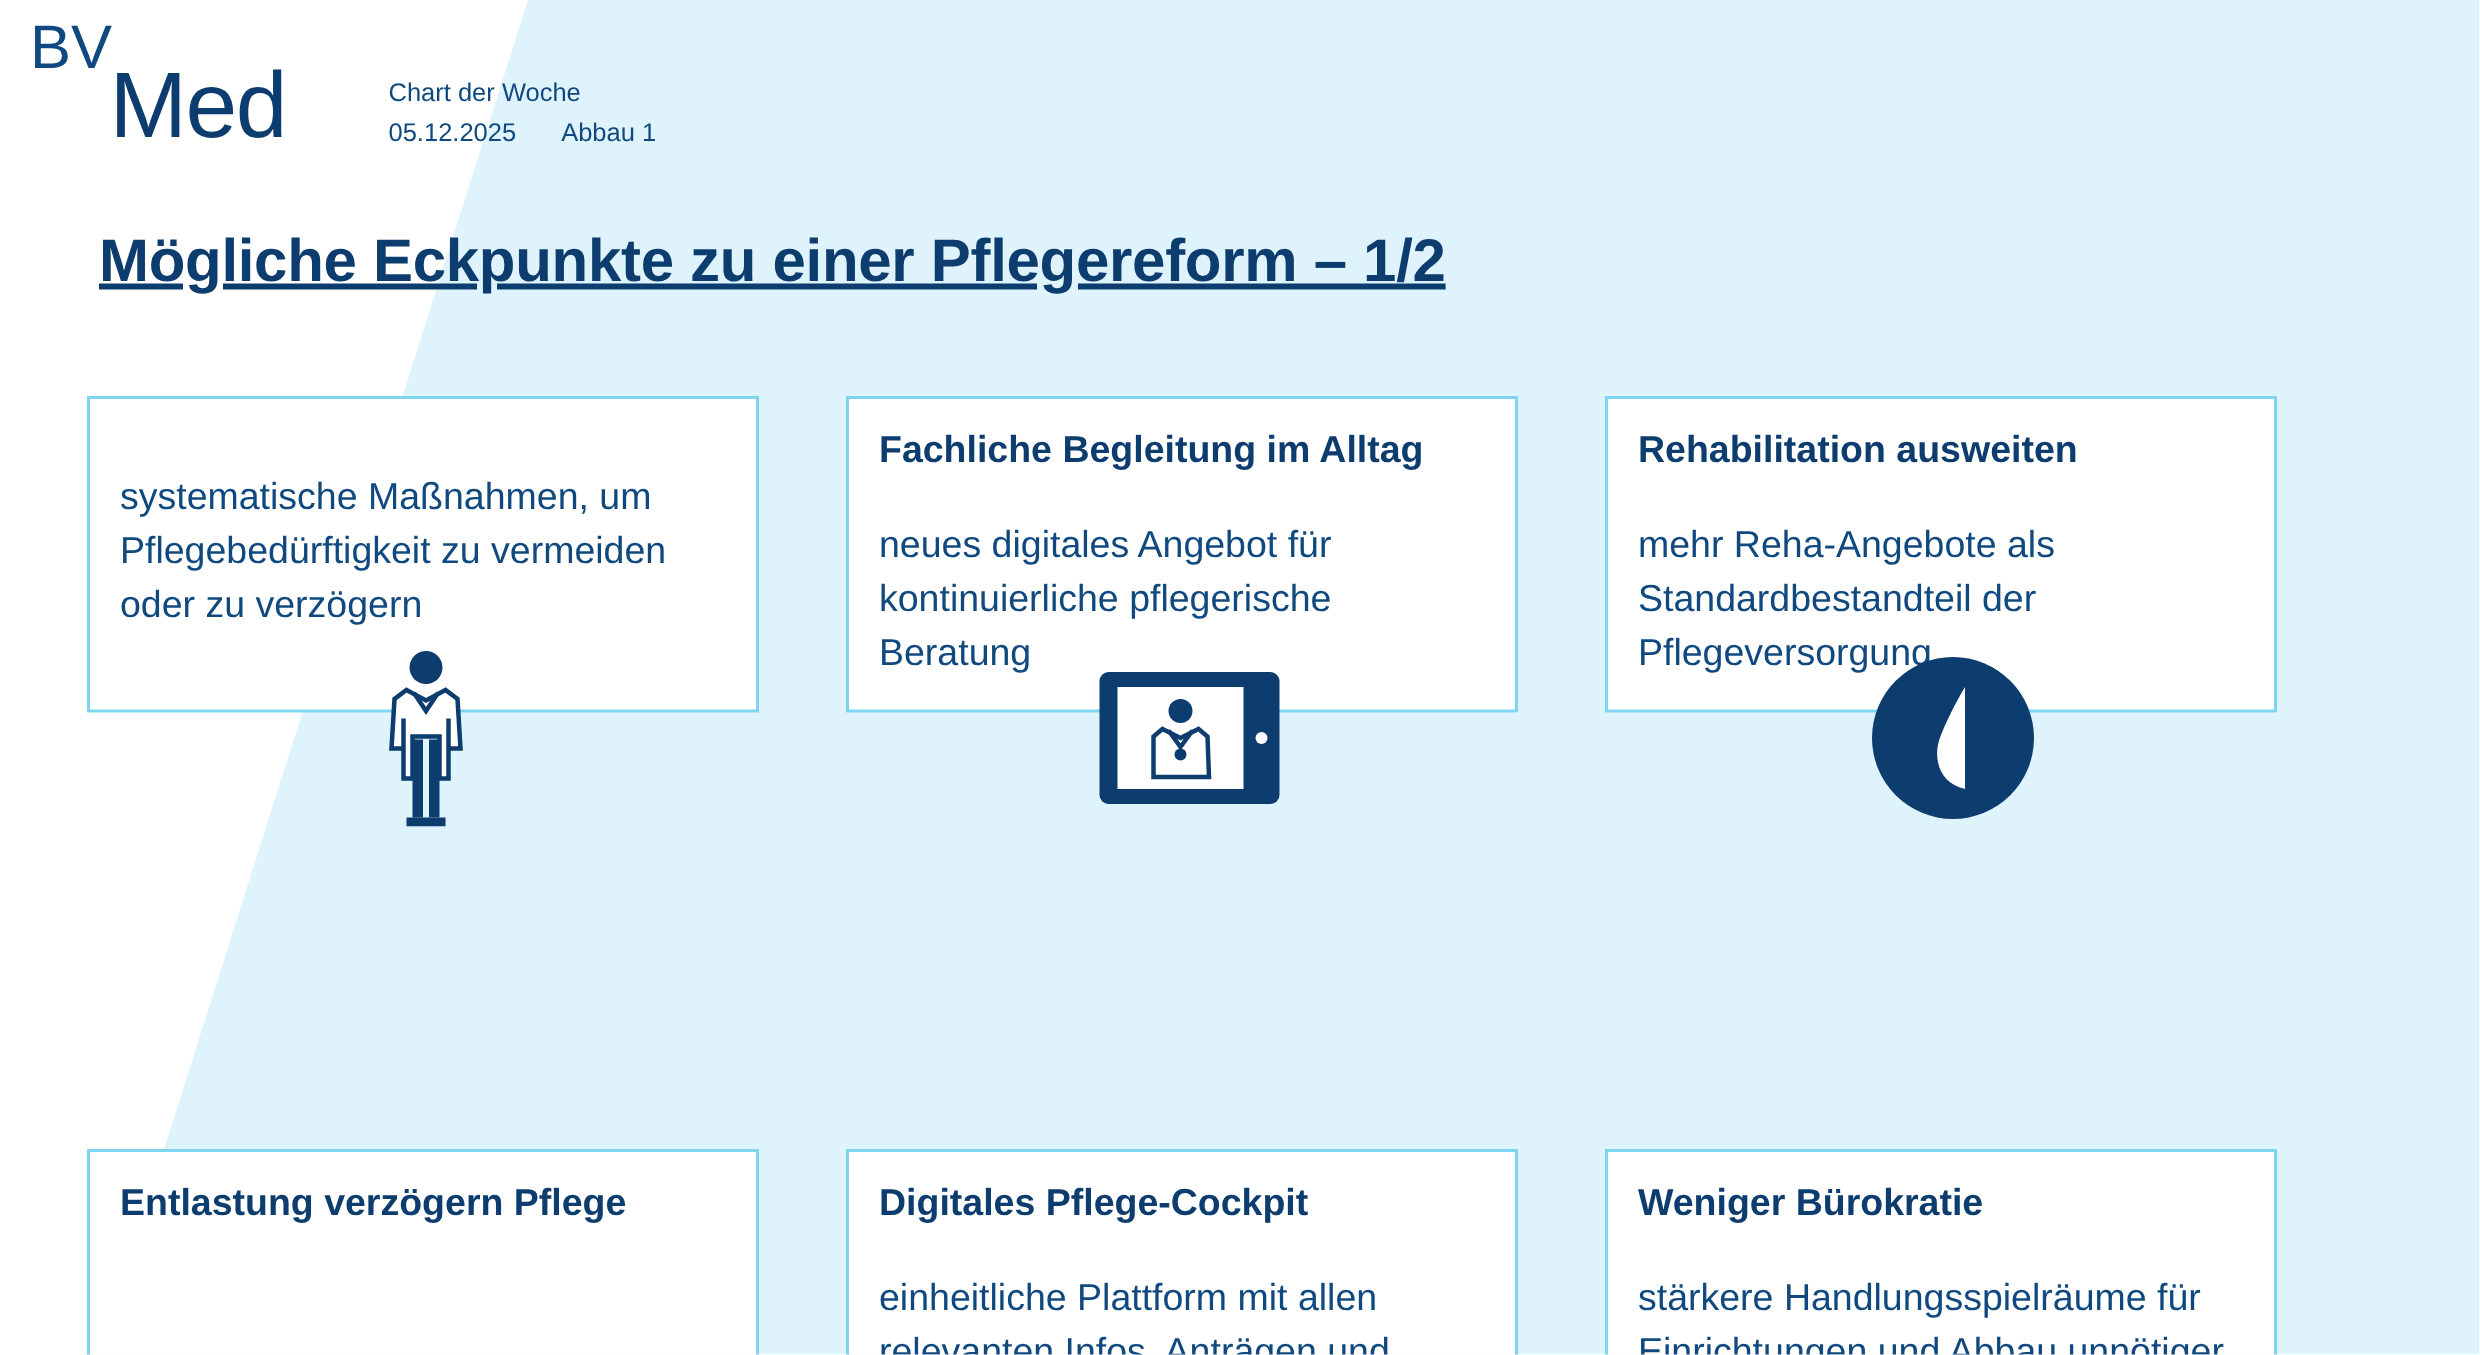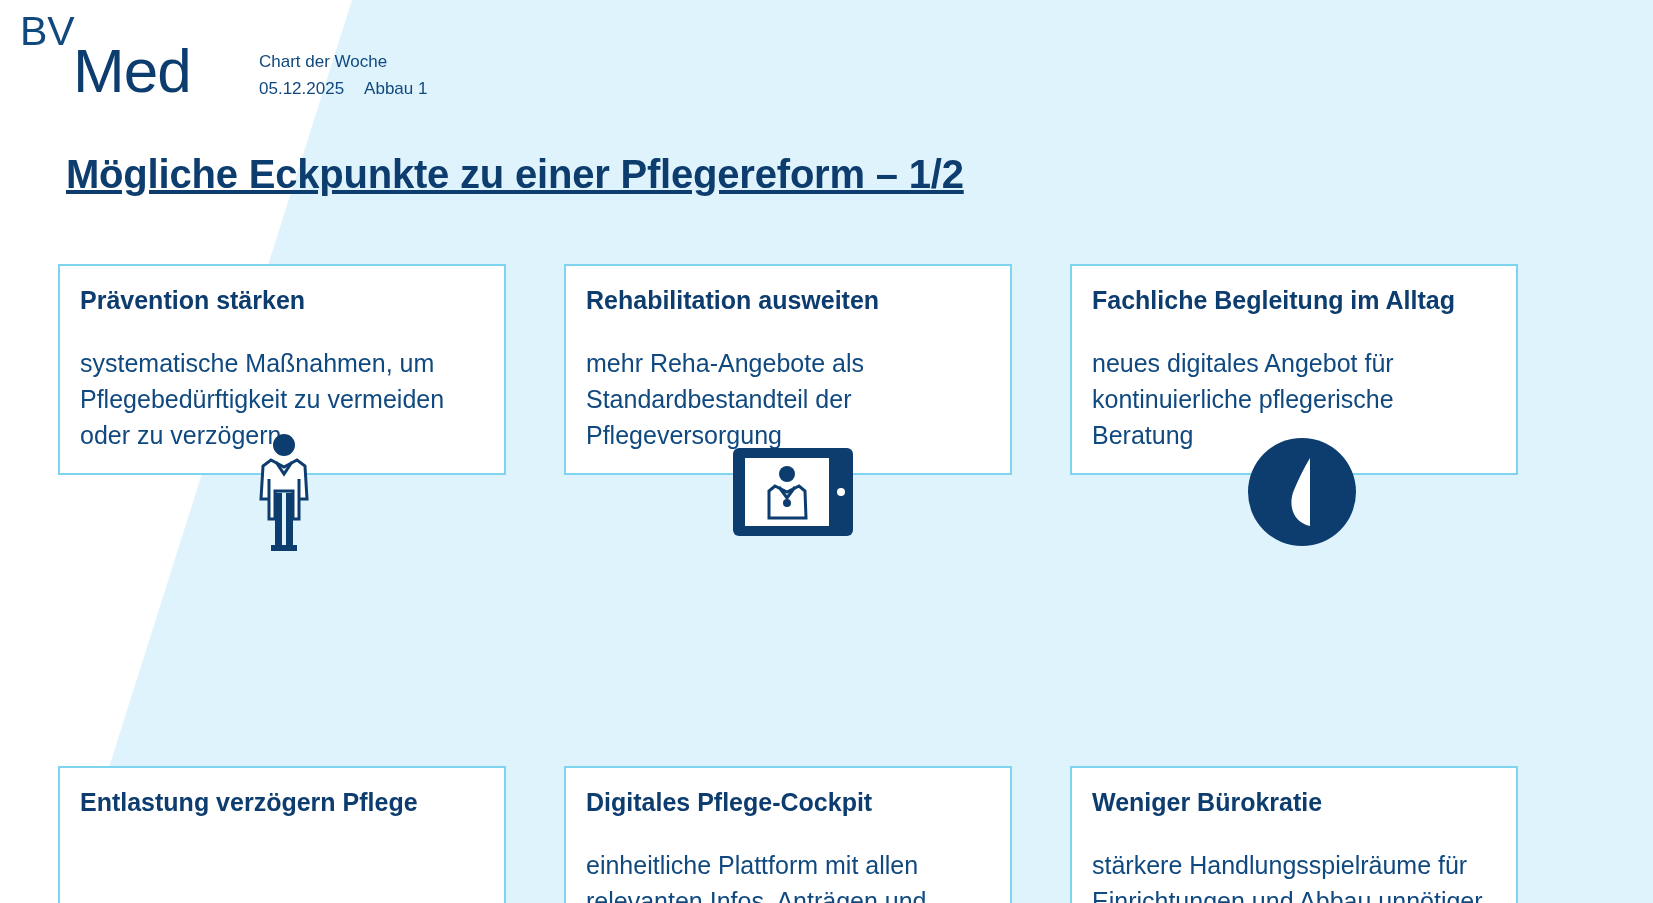--- a/index.html
+++ b/index.html
@@ -71,21 +71,21 @@
   .header-meta {
     margin-left: 36px;
     margin-top: 40px;
     color: #10497f;
     font-size: 17px;
     line-height: 27px;
     font-weight: 400;
   }
   .header-meta .line2 {
     display: flex;
-    gap: 20px;
+    gap: 30px;
   }
 
   
   .slide-title {
     position: absolute;
     left: 66px;
     top: 152px;
     z-index: 3;
     font-size: 40px;
     font-weight: 700;
@@ -183,30 +183,29 @@
       </div>
     </div>
   </div>
 
   <div class="slide-title">Mögliche Eckpunkte zu einer Pflegereform – 1/2</div>
 
   <div class="grid">
 
     <div class="row top">
       <div class="card h4">
-        <div class="card-title">Prävention stärken</div>
         <div class="card-text">systematische Maßnahmen, um Pflegebedürftigkeit zu vermeiden oder zu verzögern</div>
+      </div>
+      <div class="card h4">
+        <div class="card-title">Fachliche Begleitung im Alltag</div>
+        <div class="card-text">neues digitales Angebot für kontinuierliche pflegerische Beratung</div>
       </div>
       <div class="card h4">
         <div class="card-title">Rehabilitation ausweiten</div>
         <div class="card-text">mehr Reha-Angebote als Standardbestandteil der Pflegeversorgung</div>
-      </div>
-      <div class="card h4">
-        <div class="card-title">Fachliche Begleitung im Alltag</div>
-        <div class="card-text">neues digitales Angebot für kontinuierliche pflegerische Beratung</div>
       </div>
     </div>
 
     <div class="row bottom">
       <div class="card h3">
         <div class="card-title">Entlastung verzögern Pflege</div>
       </div>
       <div class="card h3">
         <div class="card-title">Digitales Pflege-Cockpit</div>
         <div class="card-text">einheitliche Plattform mit allen relevanten Infos, Anträgen und Beratungswegen</div>

